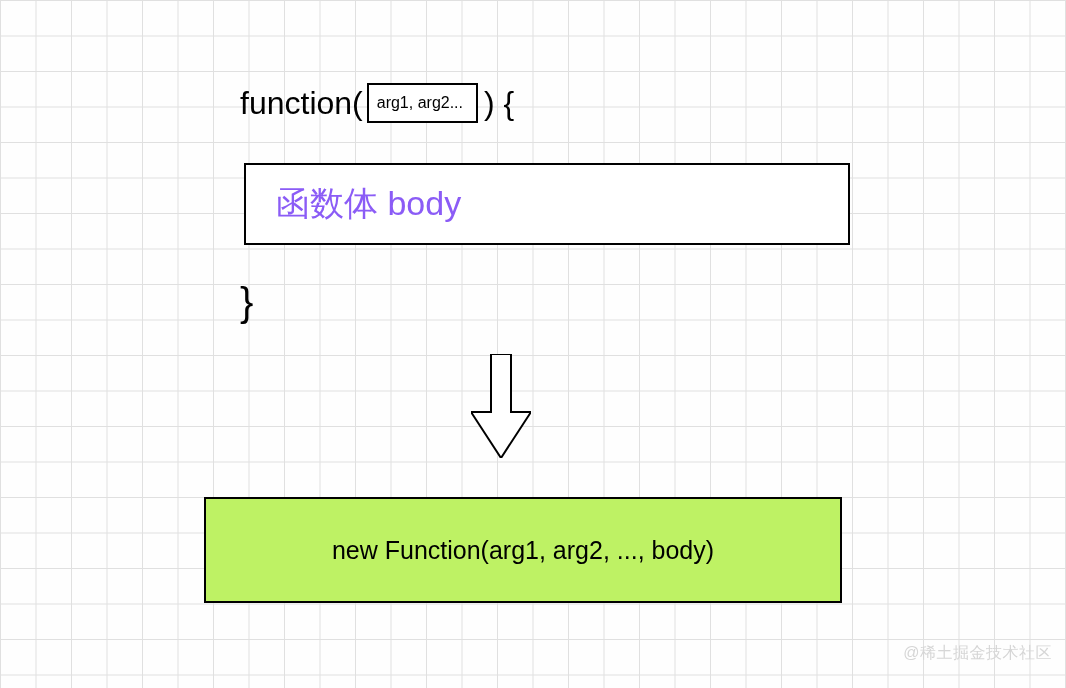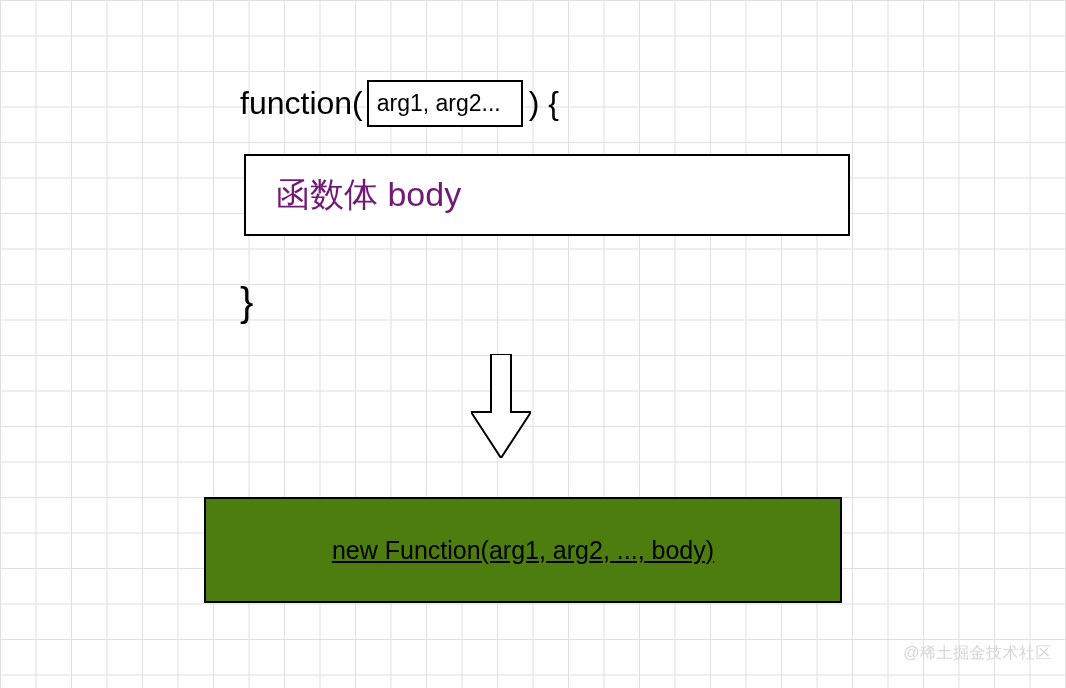--- a/index.html
+++ b/index.html
@@ -44,39 +44,39 @@
       height: 56px;
     }
     .func-text {
       font-size: 32px;
       color: #000;
       line-height: 1;
     }
     .args-box {
       border: 2px solid #000;
       background: #fff;
-      font-size: 23px;
-      padding: 10px 20px 10px 8px;
+      font-size: 16px;
+      padding: 10px 13px 10px 8px;
       margin: 0 6px 0 4px;
       line-height: 1;
     }
     
     .body-box {
       position: absolute;
-      top: 154px;
+      top: 163px;
       left: 244px;
       width: 606px;
       height: 82px;
       border: 2px solid #000;
       background: #fff;
       display: flex;
       align-items: center;
       padding-left: 30px;
       font-size: 34px;
-      color: #701a75;
+      color: #8b5cf6;
     }
     .close-brace {
       position: absolute;
       top: 280px;
       left: 240px;
       font-size: 40px;
       color: #000;
     }
     
     .arrow {
@@ -87,27 +87,26 @@
       height: 104px;
     }
     
     .newfunc-box {
       position: absolute;
       top: 497px;
       left: 204px;
       width: 638px;
       height: 106px;
       border: 2px solid #000;
-      background: #4d7c0f;
+      background: #bef264;
       display: flex;
       align-items: center;
       justify-content: center;
       font-size: 25px;
       color: #000;
-      text-decoration: underline;
     }
     
     .watermark {
       position: absolute;
       bottom: 24px;
       right: 14px;
       font-size: 16px;
       color: #d6d6d6;
       letter-spacing: 0.5px;
     }

